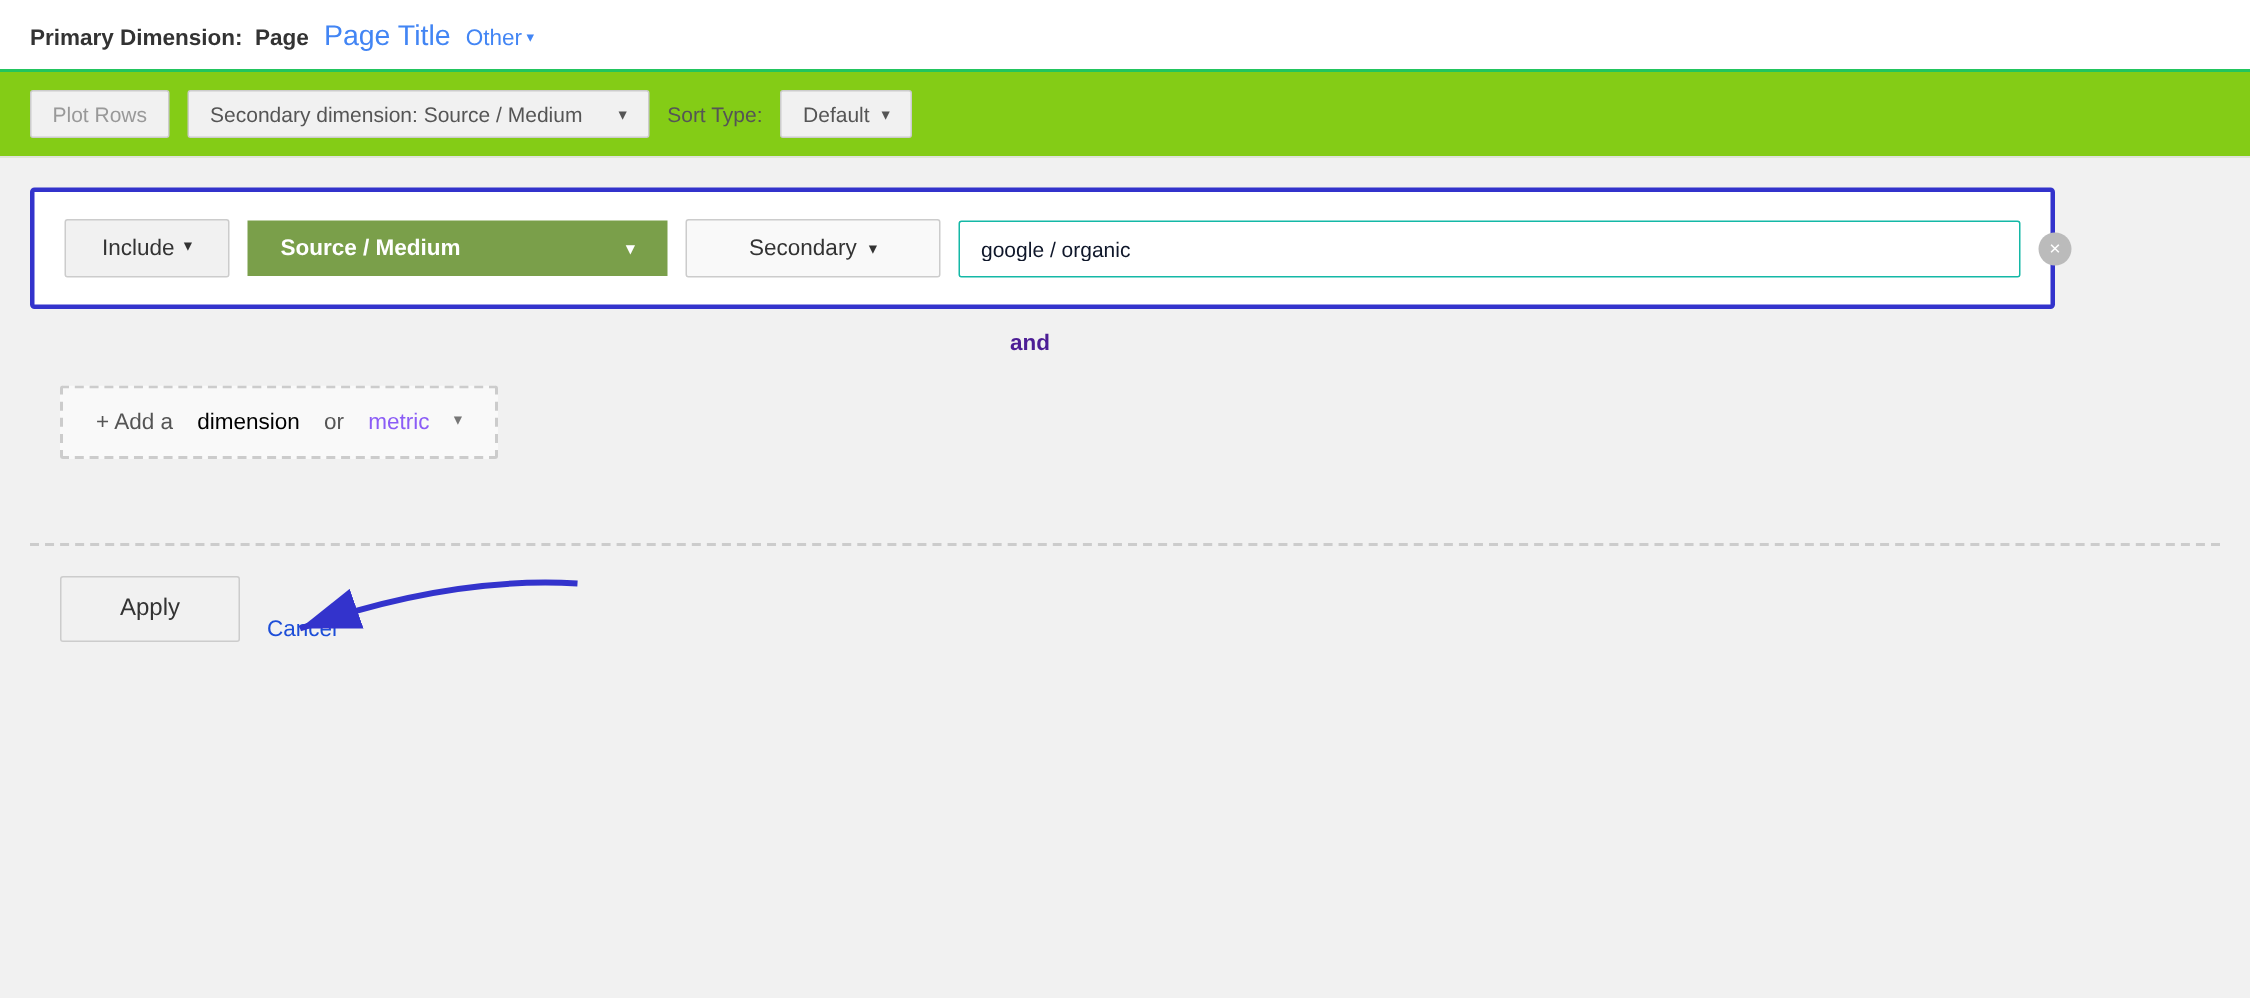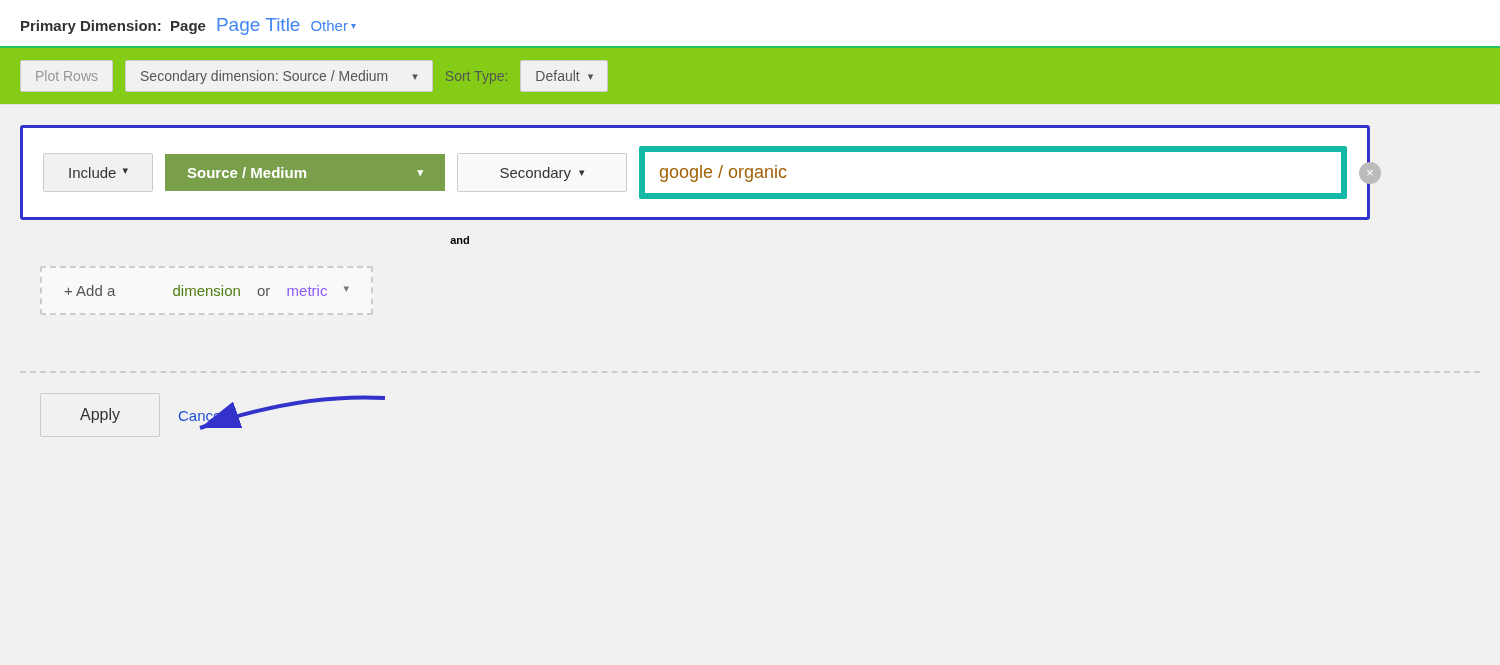--- a/index.html
+++ b/index.html
@@ -167,24 +167,24 @@
       border-radius: 2px;
       display: flex;
       align-items: center;
       gap: 8px;
       white-space: nowrap;
       min-width: 170px;
       justify-content: center;
     }
 
     .filter-value-input {
-      border: 6px solid #14b8a6;
+      border: 1px solid #14b8a6;
       padding: 10px 14px;
-      font-size: 18px;
-      color: #a16207;
+      font-size: 14px;
+      color: #0f172a;
       border-radius: 2px;
       flex: 1;
       min-width: 200px;
     }
 
     .close-circle {
       width: 22px;
       height: 22px;
       background: #bbb;
       border-radius: 50%;
@@ -200,44 +200,43 @@
       top: 50%;
       transform: translateY(-50%);
     }
 
     .and-section {
       padding: 14px 20px;
       max-width: 700px;
     }
 
     .and-label {
-      font-size: 11px;
+      font-size: 15px;
       font-weight: bold;
-      color: #000000;
-      text-align: center;
+      color: #4c1d95;
+      text-align: right;
       margin-left: 180px;
     }
 
     .add-dimension-box {
       border: 2px dashed #ccc;
       background: #f9f9f9;
       padding: 14px 22px;
       display: inline-flex;
       align-items: flex-start;
       gap: 6px;
       font-size: 15px;
       color: #555;
       cursor: pointer;
       border-radius: 2px;
       margin: 6px 20px;
     }
 
     .dimension-word {
-      color: #4d7c0f;
-      margin-left: 41px;
+      color: #000000;
     }
 
     .metric-word {
       color: #8b5cf6;
     }
 
     .add-chevron {
       font-size: 11px;
       color: #777;
     }
@@ -248,21 +247,21 @@
 
     .dashed-divider {
       border: none;
       border-top: 2px dashed #ccc;
       margin: 0 0 20px 0;
     }
 
     .bottom-actions {
       padding: 0 20px;
       display: flex;
-      align-items: center;
+      align-items: flex-end;
       gap: 18px;
     }
 
     .apply-btn {
       background: #f1f1f1;
       border: 1px solid #ccc;
       padding: 12px 28px;
       font-size: 16px;
       color: #333;
       cursor: pointer;

